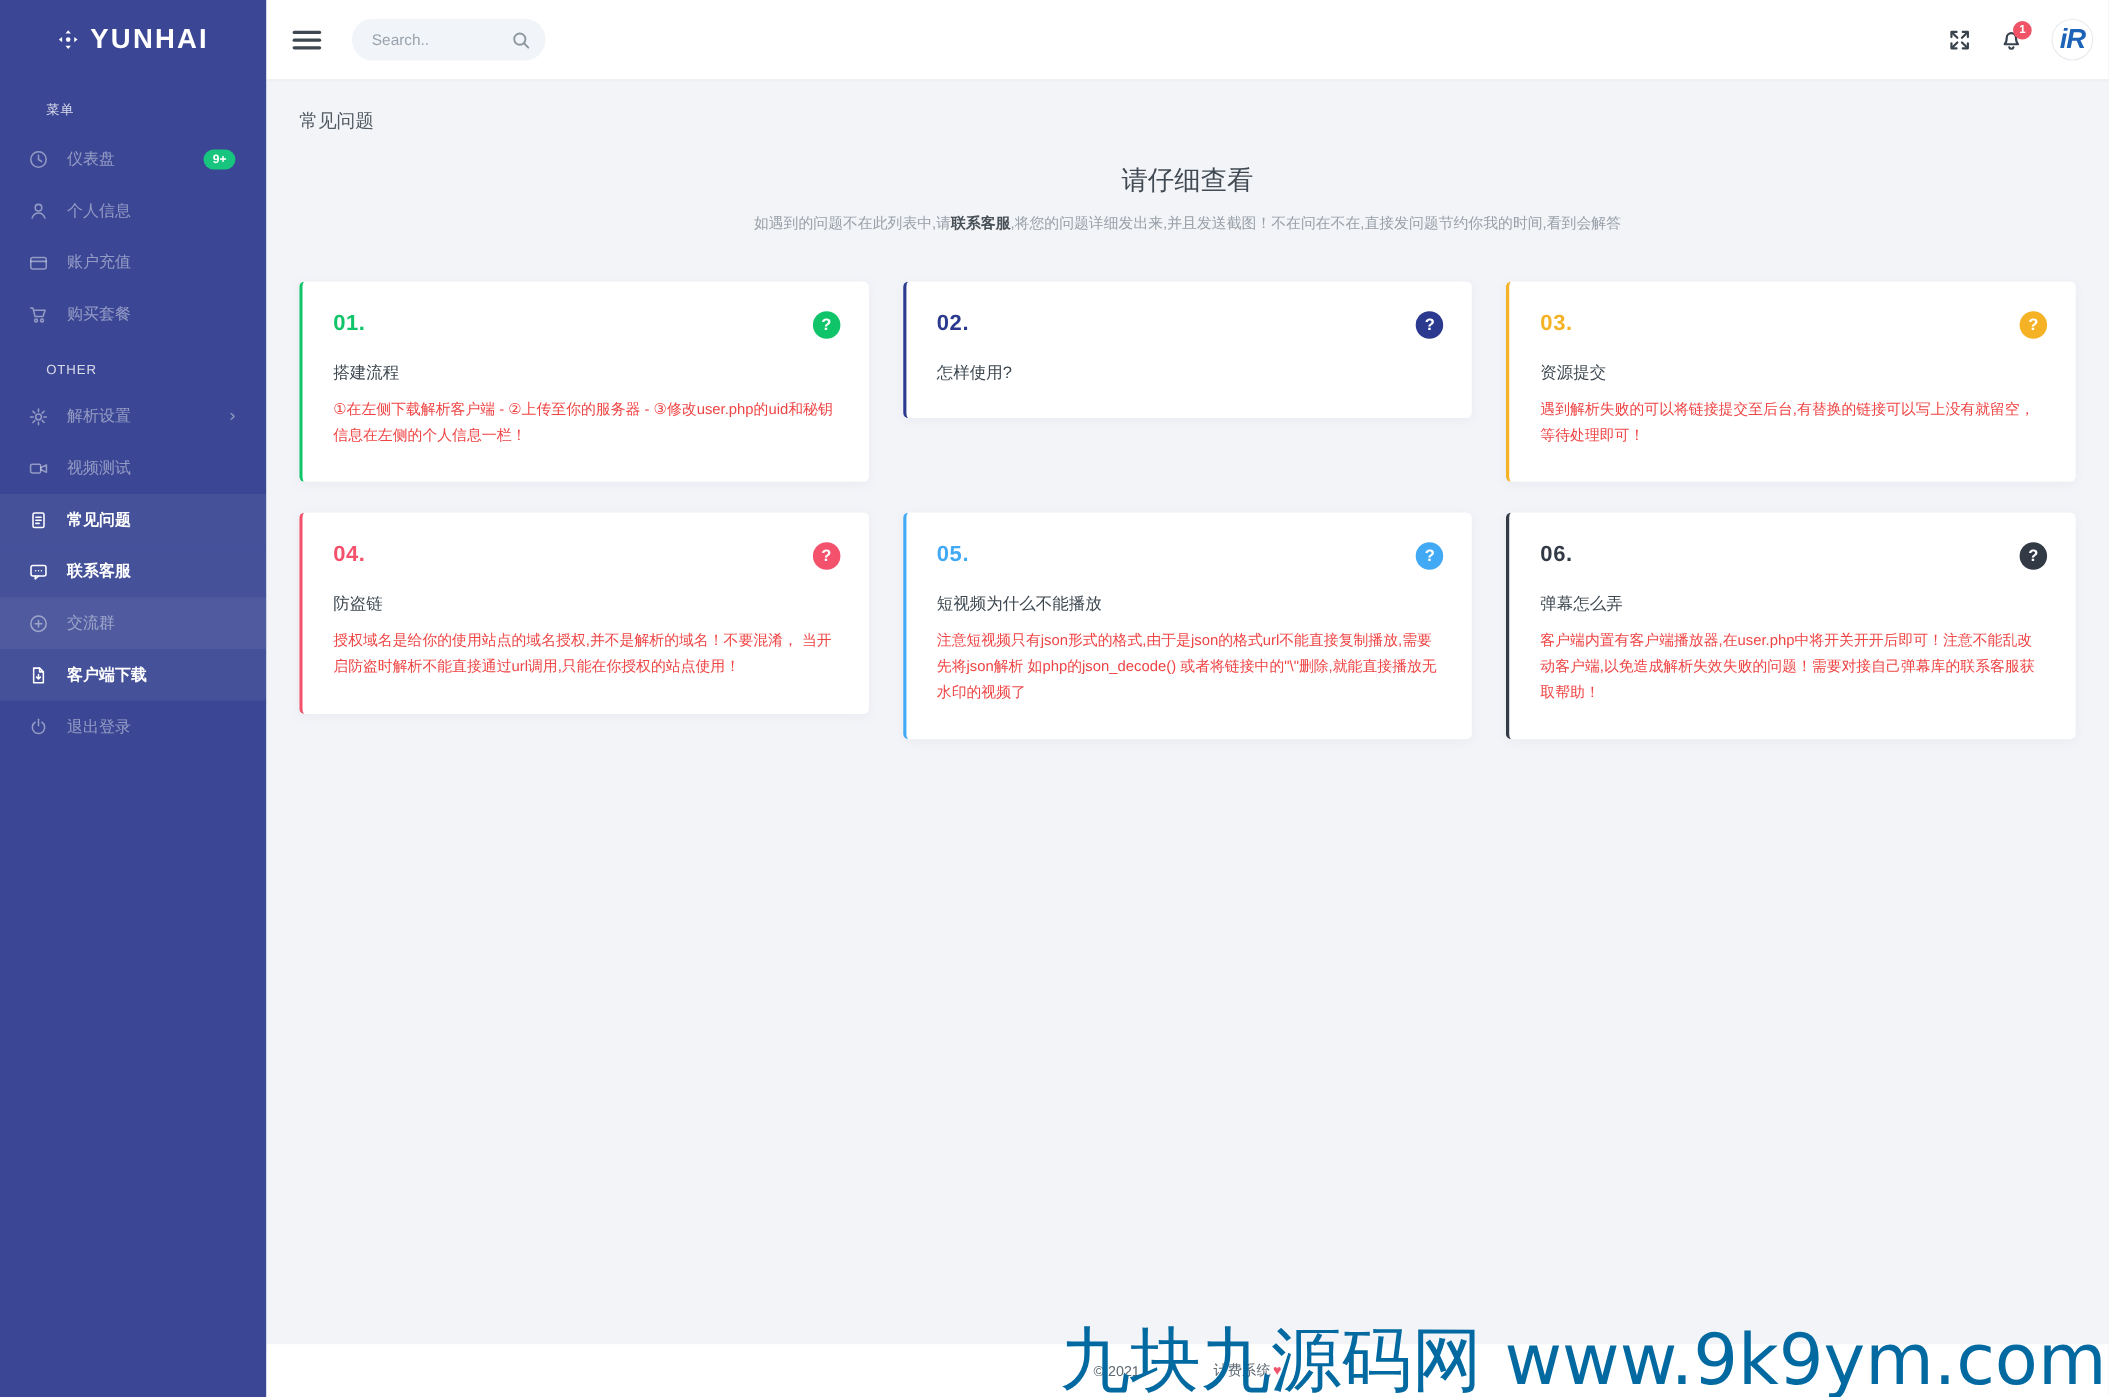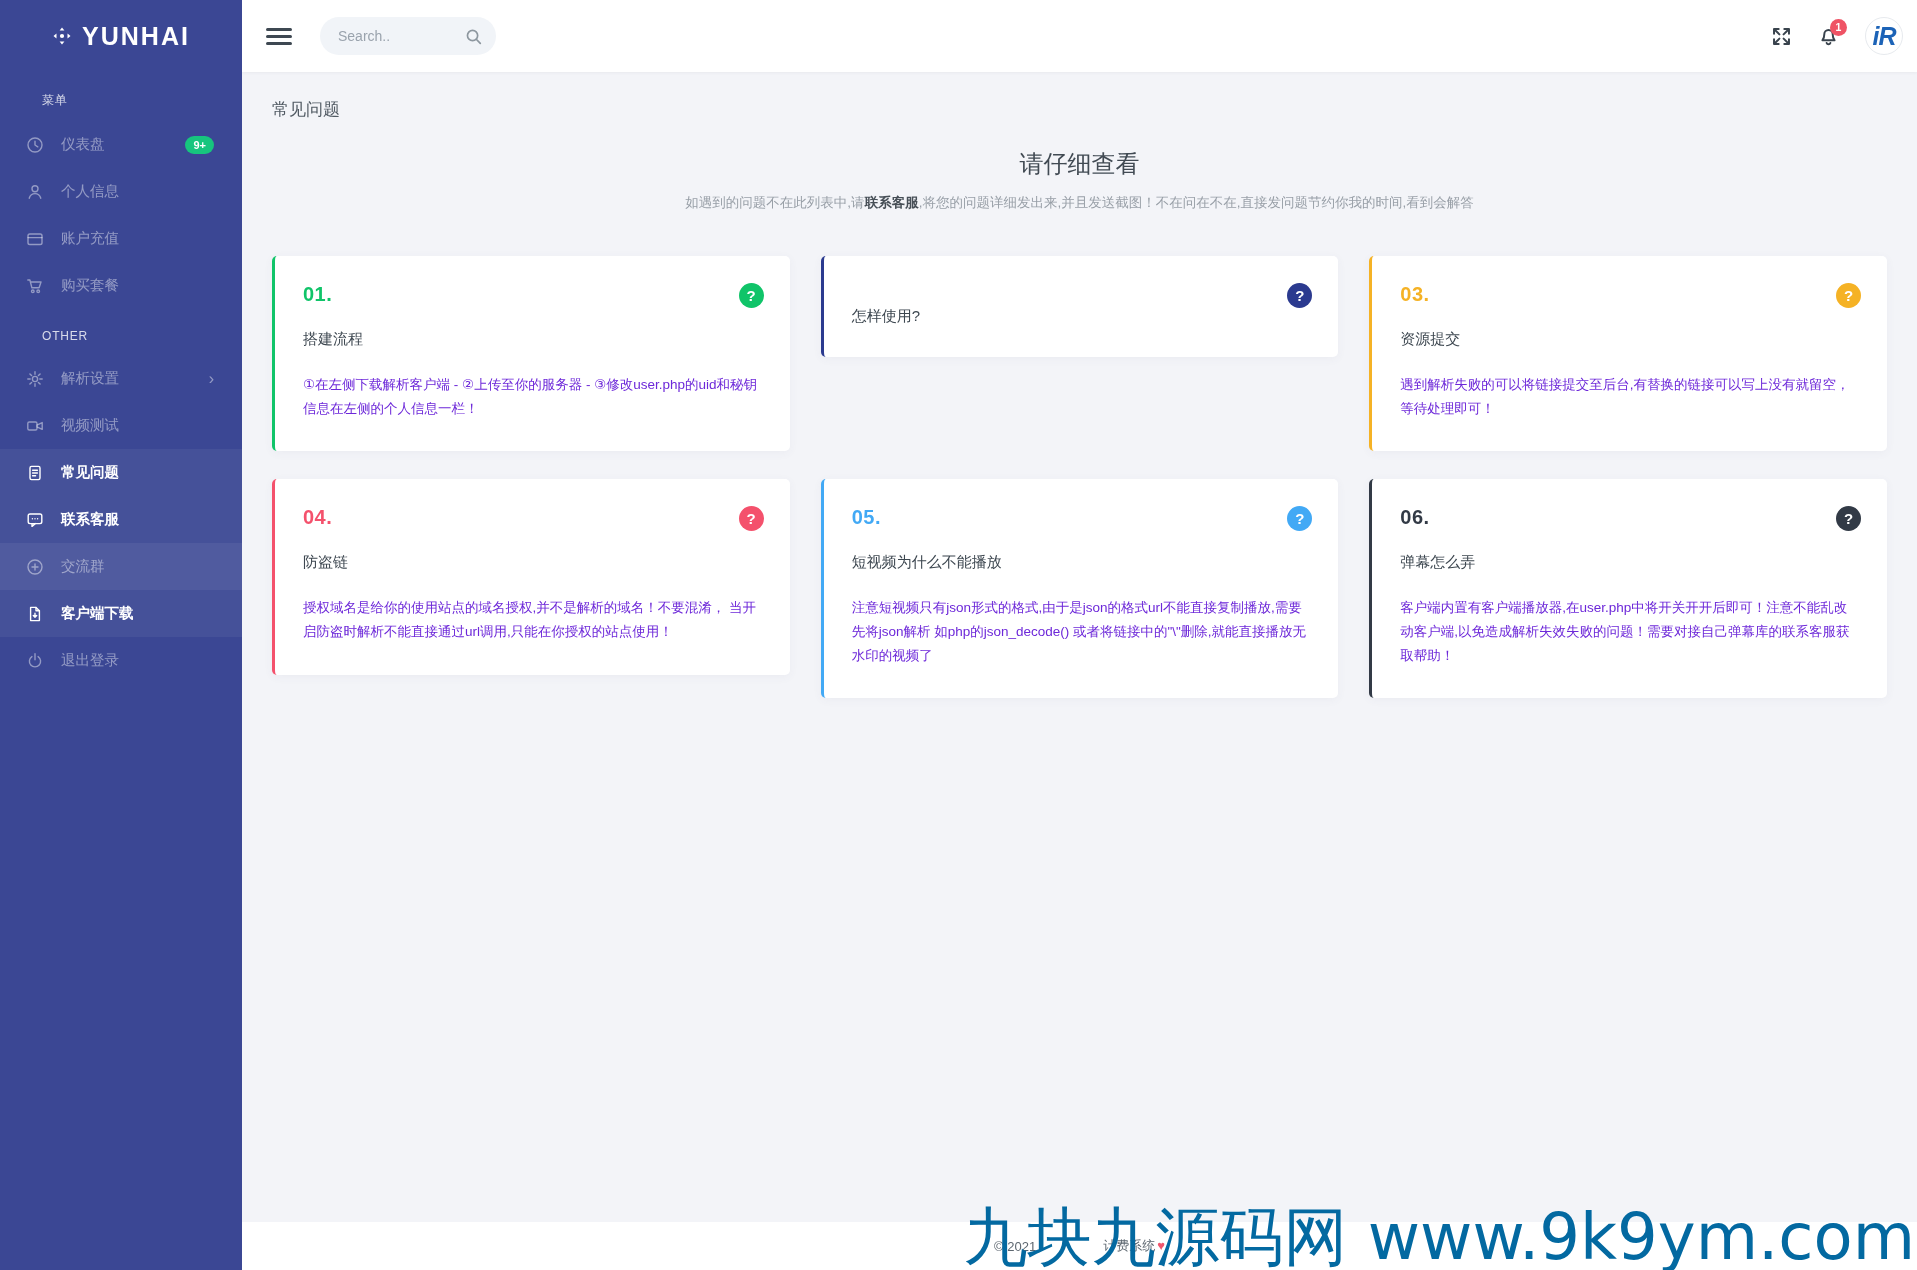--- a/index.html
+++ b/index.html
@@ -94,21 +94,21 @@
     padding:27px 28px 31px; position:relative;
   }
   .card-number { font-size:20px; font-weight:bold; color:var(--accent); letter-spacing:.5px; }
   .help-icon {
     position:absolute; top:27px; right:26px; width:25px; height:25px;
     background:var(--accent); border-radius:50%;
     display:flex; align-items:center; justify-content:center;
   }
   .help-icon::after { content:"?"; color:#fff; font-size:15px; font-weight:bold; }
   .card-title { margin-top:24px; font-size:15px; color:#3d4750; }
-  .card-body { margin-top:24px; font-size:13.5px; color:#6d28d9; line-height:1.75; }
+  .card-body { margin-top:11px; font-size:13.5px; color:#ef4444; line-height:1.75; }
   
   .footer {
     position:absolute; left:242px; right:0; bottom:0; height:48px; background:#fff;
     display:flex; align-items:center; justify-content:center; gap:67px;
     font-size:13px; color:#5d6770;
   }
   .footer .heart { color:var(--heart-red,#f1556c); margin-left:2px; }
   .watermark {
     position:absolute; right:2px; bottom:1px; z-index:10;
     font-size:64px; line-height:1; color:#0369a1; white-space:nowrap;
@@ -300,20 +300,21 @@
   <div class="grid">
 
     <div class="card" style="--accent: #10c469;">
       <div class="card-number">01.</div>
       <span class="help-icon"></span>
       <div class="card-title">搭建流程</div>
       <div class="card-body">①在左侧下载解析客户端 - ②上传至你的服务器 - ③修改user.php的uid和秘钥 信息在左侧的个人信息一栏！</div>
     </div>
 
     <div class="card" style="--accent: #2b3a8f;">
+      <div class="card-number">02.</div>
       <span class="help-icon"></span>
       <div class="card-title">怎样使用?</div>
     </div>
 
     <div class="card" style="--accent: #f5b225;">
       <div class="card-number">03.</div>
       <span class="help-icon"></span>
       <div class="card-title">资源提交</div>
       <div class="card-body">遇到解析失败的可以将链接提交至后台,有替换的链接可以写上没有就留空， 等待处理即可！</div>
     </div>

